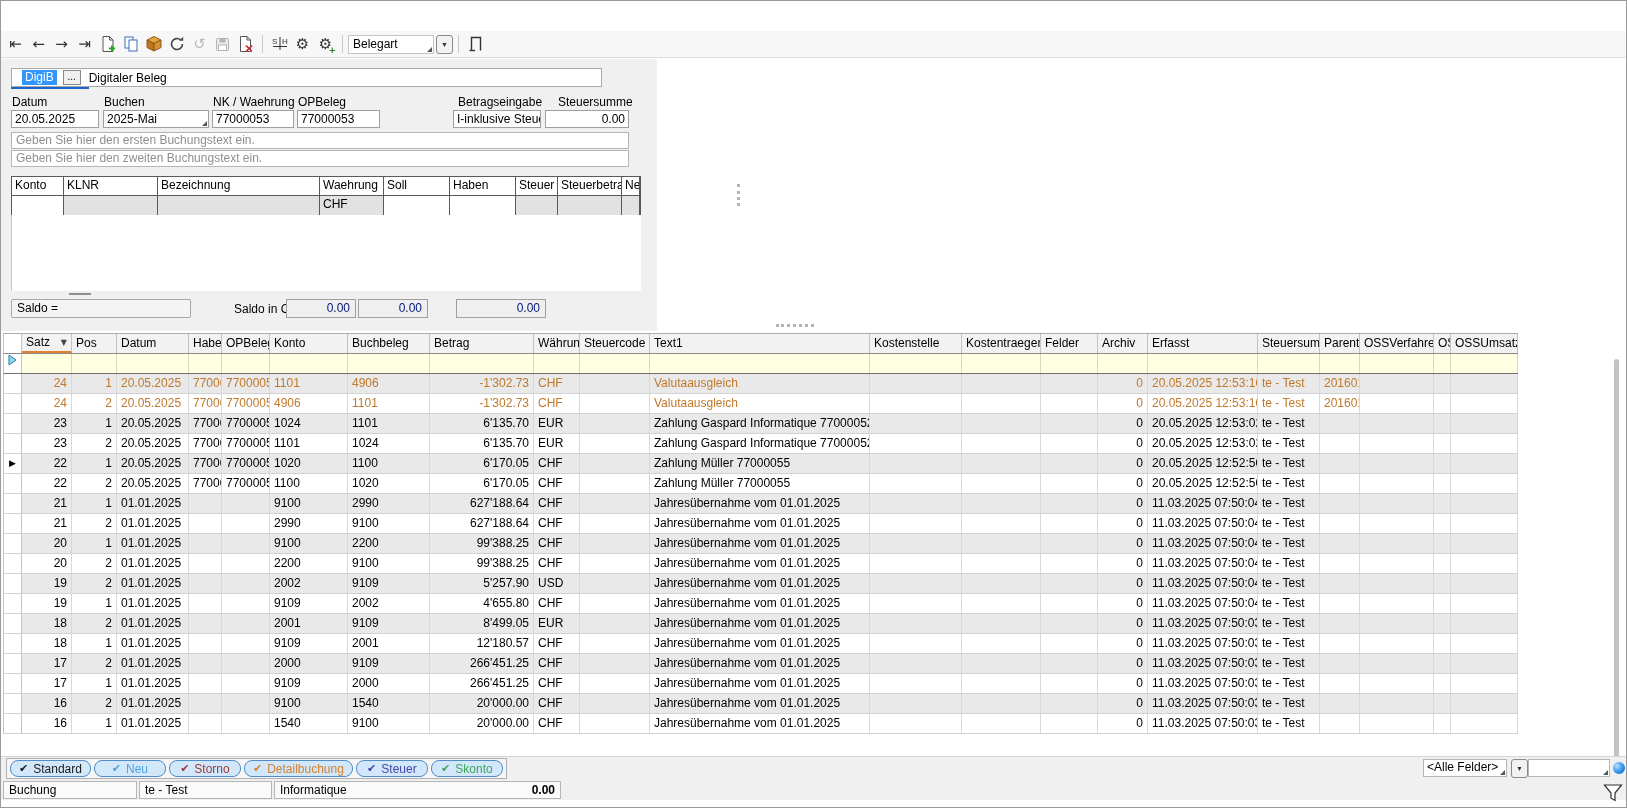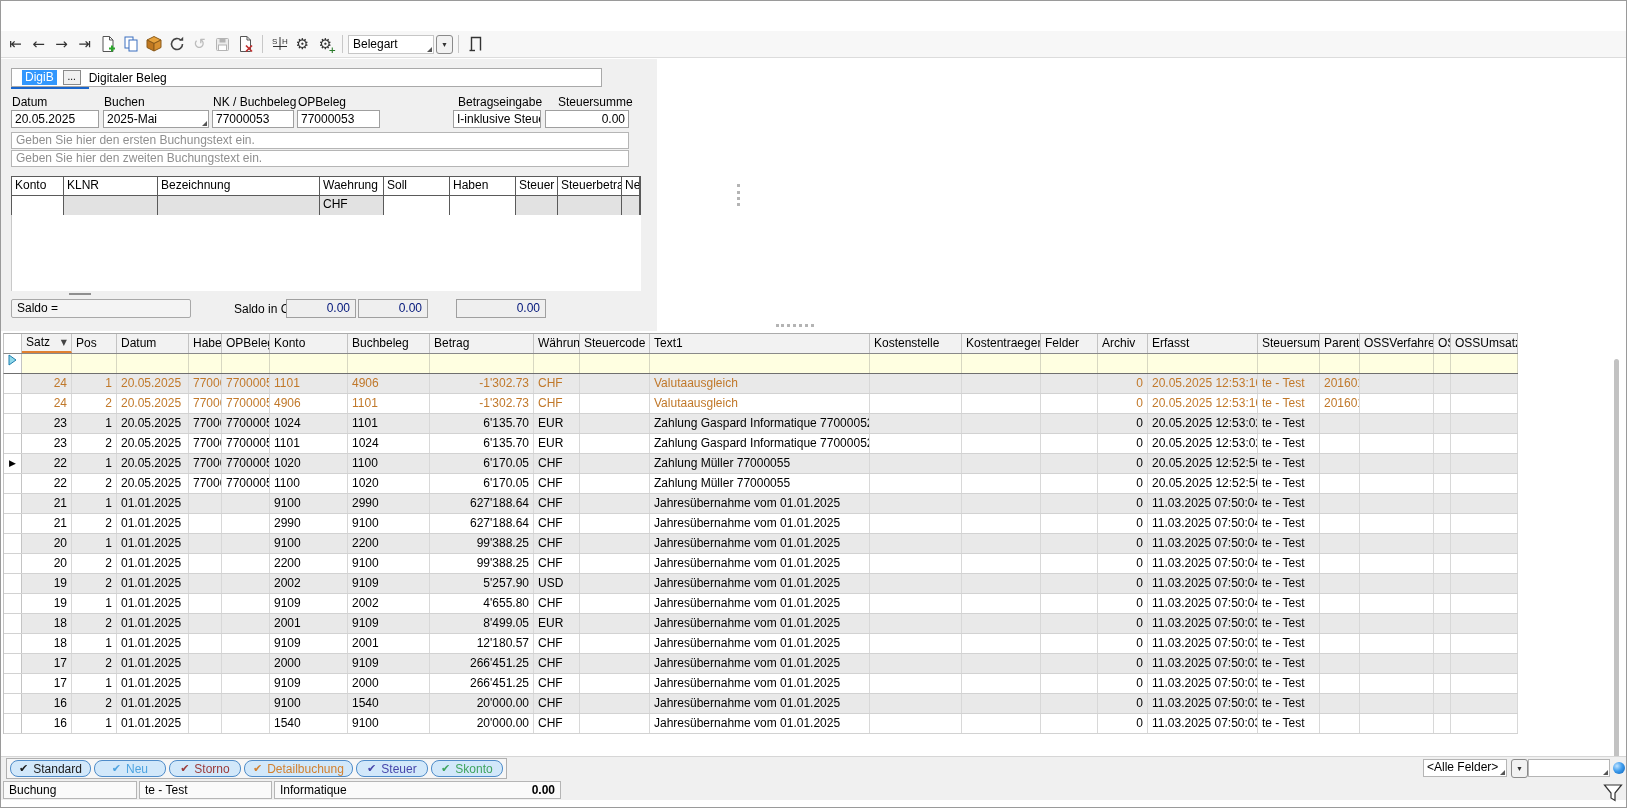--- a/index.html
+++ b/index.html
@@ -174,21 +174,21 @@
   <div class="form-panel">
     <div class="digib-box">
       <span class="digib-sel">DigiB</span>
       <span class="lookup-btn">...</span>
       <span class="digib-desc">Digitaler Beleg</span>
     </div>
     <div class="digib-underline"></div>
 
     <div class="flabel" style="left:11px">Datum</div>
     <div class="flabel" style="left:103px">Buchen</div>
-    <div class="flabel" style="left:212px">NK / Buchbeleg</div>
+    <div class="flabel" style="left:212px">NK / Waehrung</div>
     <div class="flabel" style="left:297px">OPBeleg</div>
     <div class="flabel" style="left:457px">Betragseingabe</div>
     <div class="flabel" style="left:557px">Steuersumme</div>
 
     <div class="finput" style="left:10px;width:88px">20.05.2025</div>
     <div class="finput corner" style="left:102px;width:106px">2025-Mai</div>
     <div class="finput" style="left:211px;width:82px">77000053</div>
     <div class="finput" style="left:296px;width:83px">77000053</div>
     <div class="finput" style="left:452px;width:88px">I-inklusive Steuer</div>
     <div class="finput right" style="left:544px;width:84px">0.00</div>

